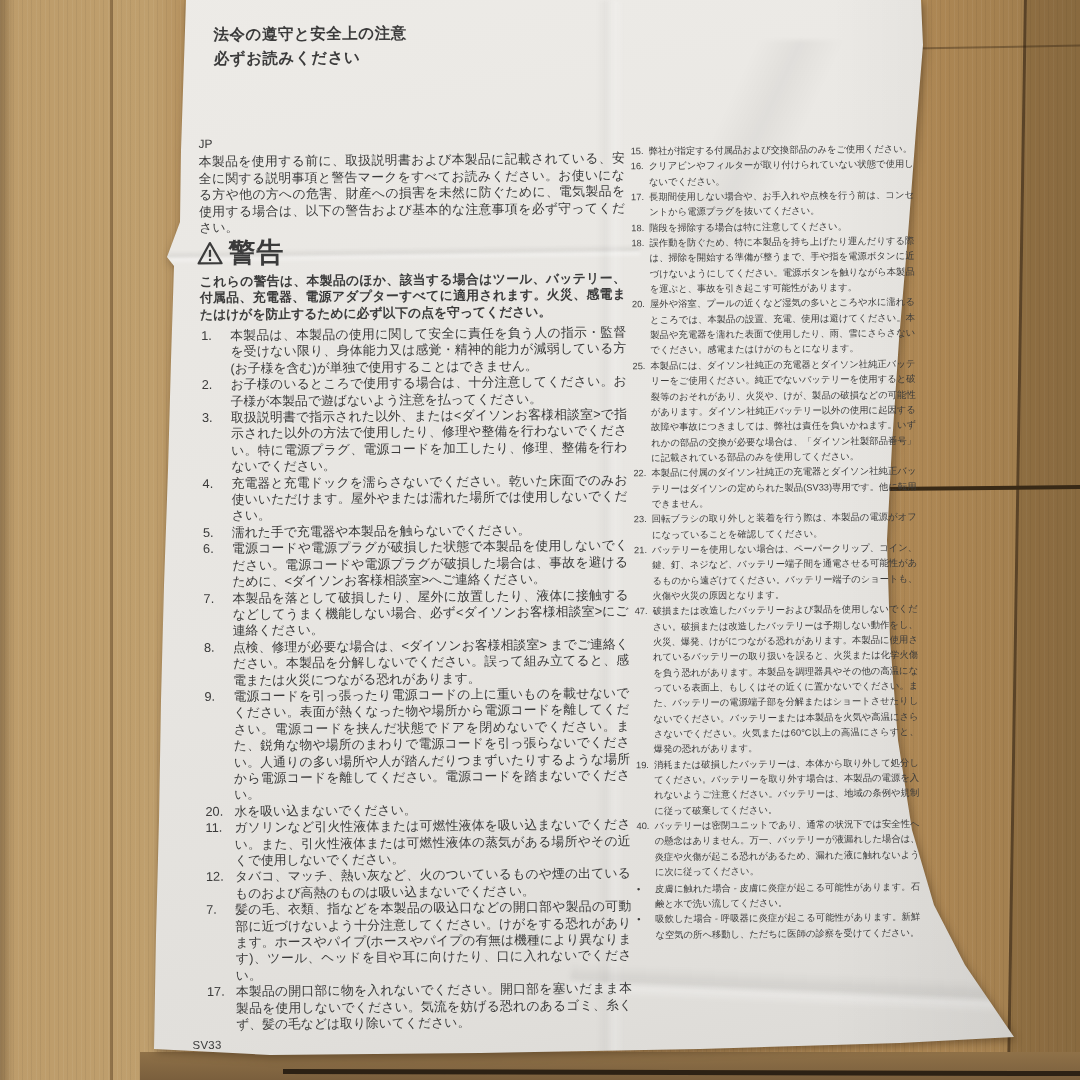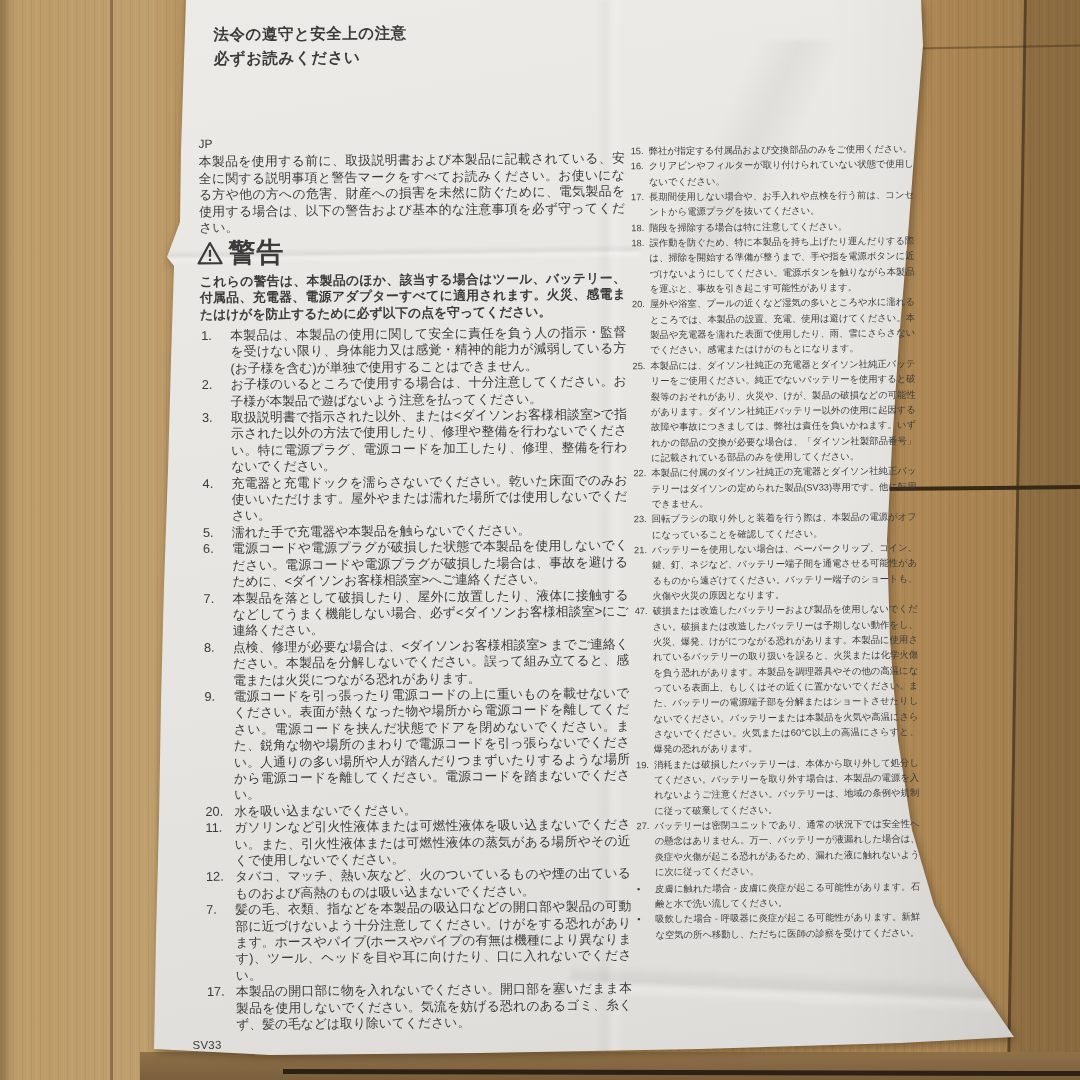--- a/index.html
+++ b/index.html
@@ -252,21 +252,21 @@
             <span class="num">47.</span>
             <span class="txt">破損または改造したバッテリーおよび製品を使用しないでください。破損または改造したバッテリーは予期しない動作をし、火災、爆発、けがにつながる恐れがあります。本製品に使用されているバッテリーの取り扱いを誤ると、火災または化学火傷を負う恐れがあります。本製品を調理器具やその他の高温になっている表面上、もしくはその近くに置かないでください。また、バッテリーの電源端子部を分解またはショートさせたりしないでください。バッテリーまたは本製品を火気や高温にさらさないでください。火気または60°C以上の高温にさらすと、爆発の恐れがあります。</span>
           </li>
 
           <li class="witem">
             <span class="num">19.</span>
             <span class="txt">消耗または破損したバッテリーは、本体から取り外して処分してください。バッテリーを取り外す場合は、本製品の電源を入れないようご注意ください。バッテリーは、地域の条例や規制に従って破棄してください。</span>
           </li>
 
           <li class="witem">
-            <span class="num">27.</span>
+            <span class="num">40.</span>
             <span class="txt">バッテリーは密閉ユニットであり、通常の状況下では安全性への懸念はありません。万一、バッテリーが液漏れした場合は、炎症や火傷が起こる恐れがあるため、漏れた液に触れないように次に従ってください。</span>
           </li>
         </ol>
       <ul class="wlist bullets">
 
           <li class="witem">
             <span class="num">•</span>
             <span class="txt">皮膚に触れた場合 - 皮膚に炎症が起こる可能性があります。石鹸と水で洗い流してください。</span>
           </li>
 

